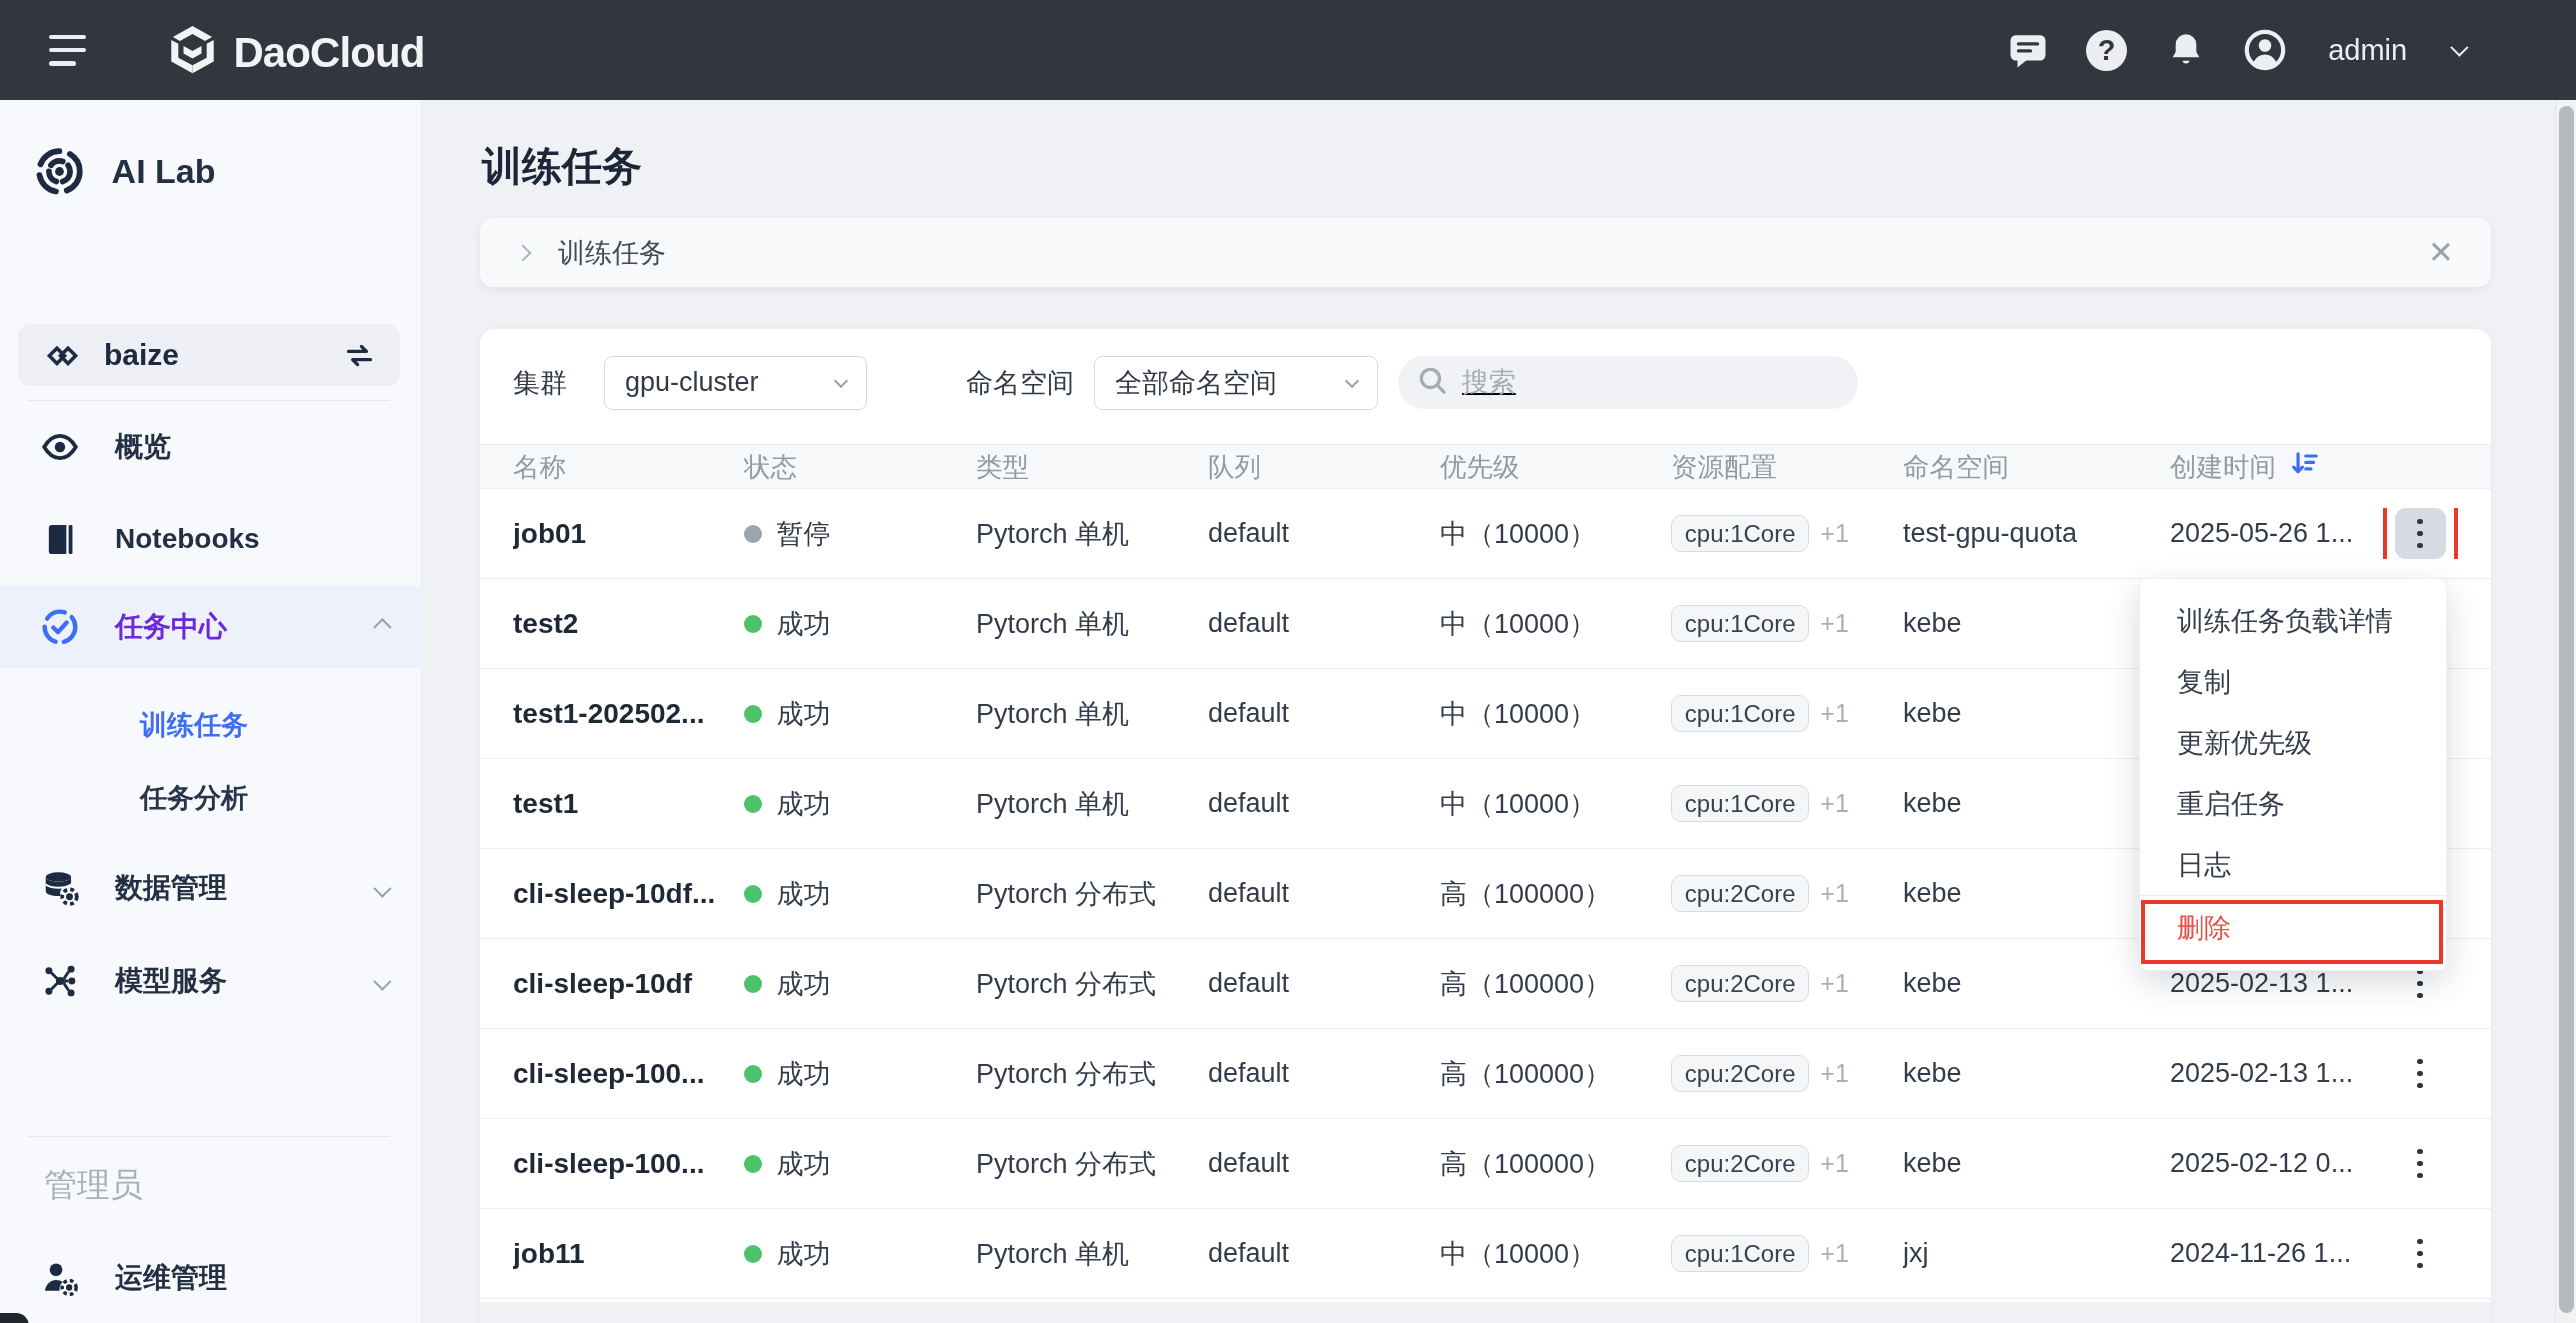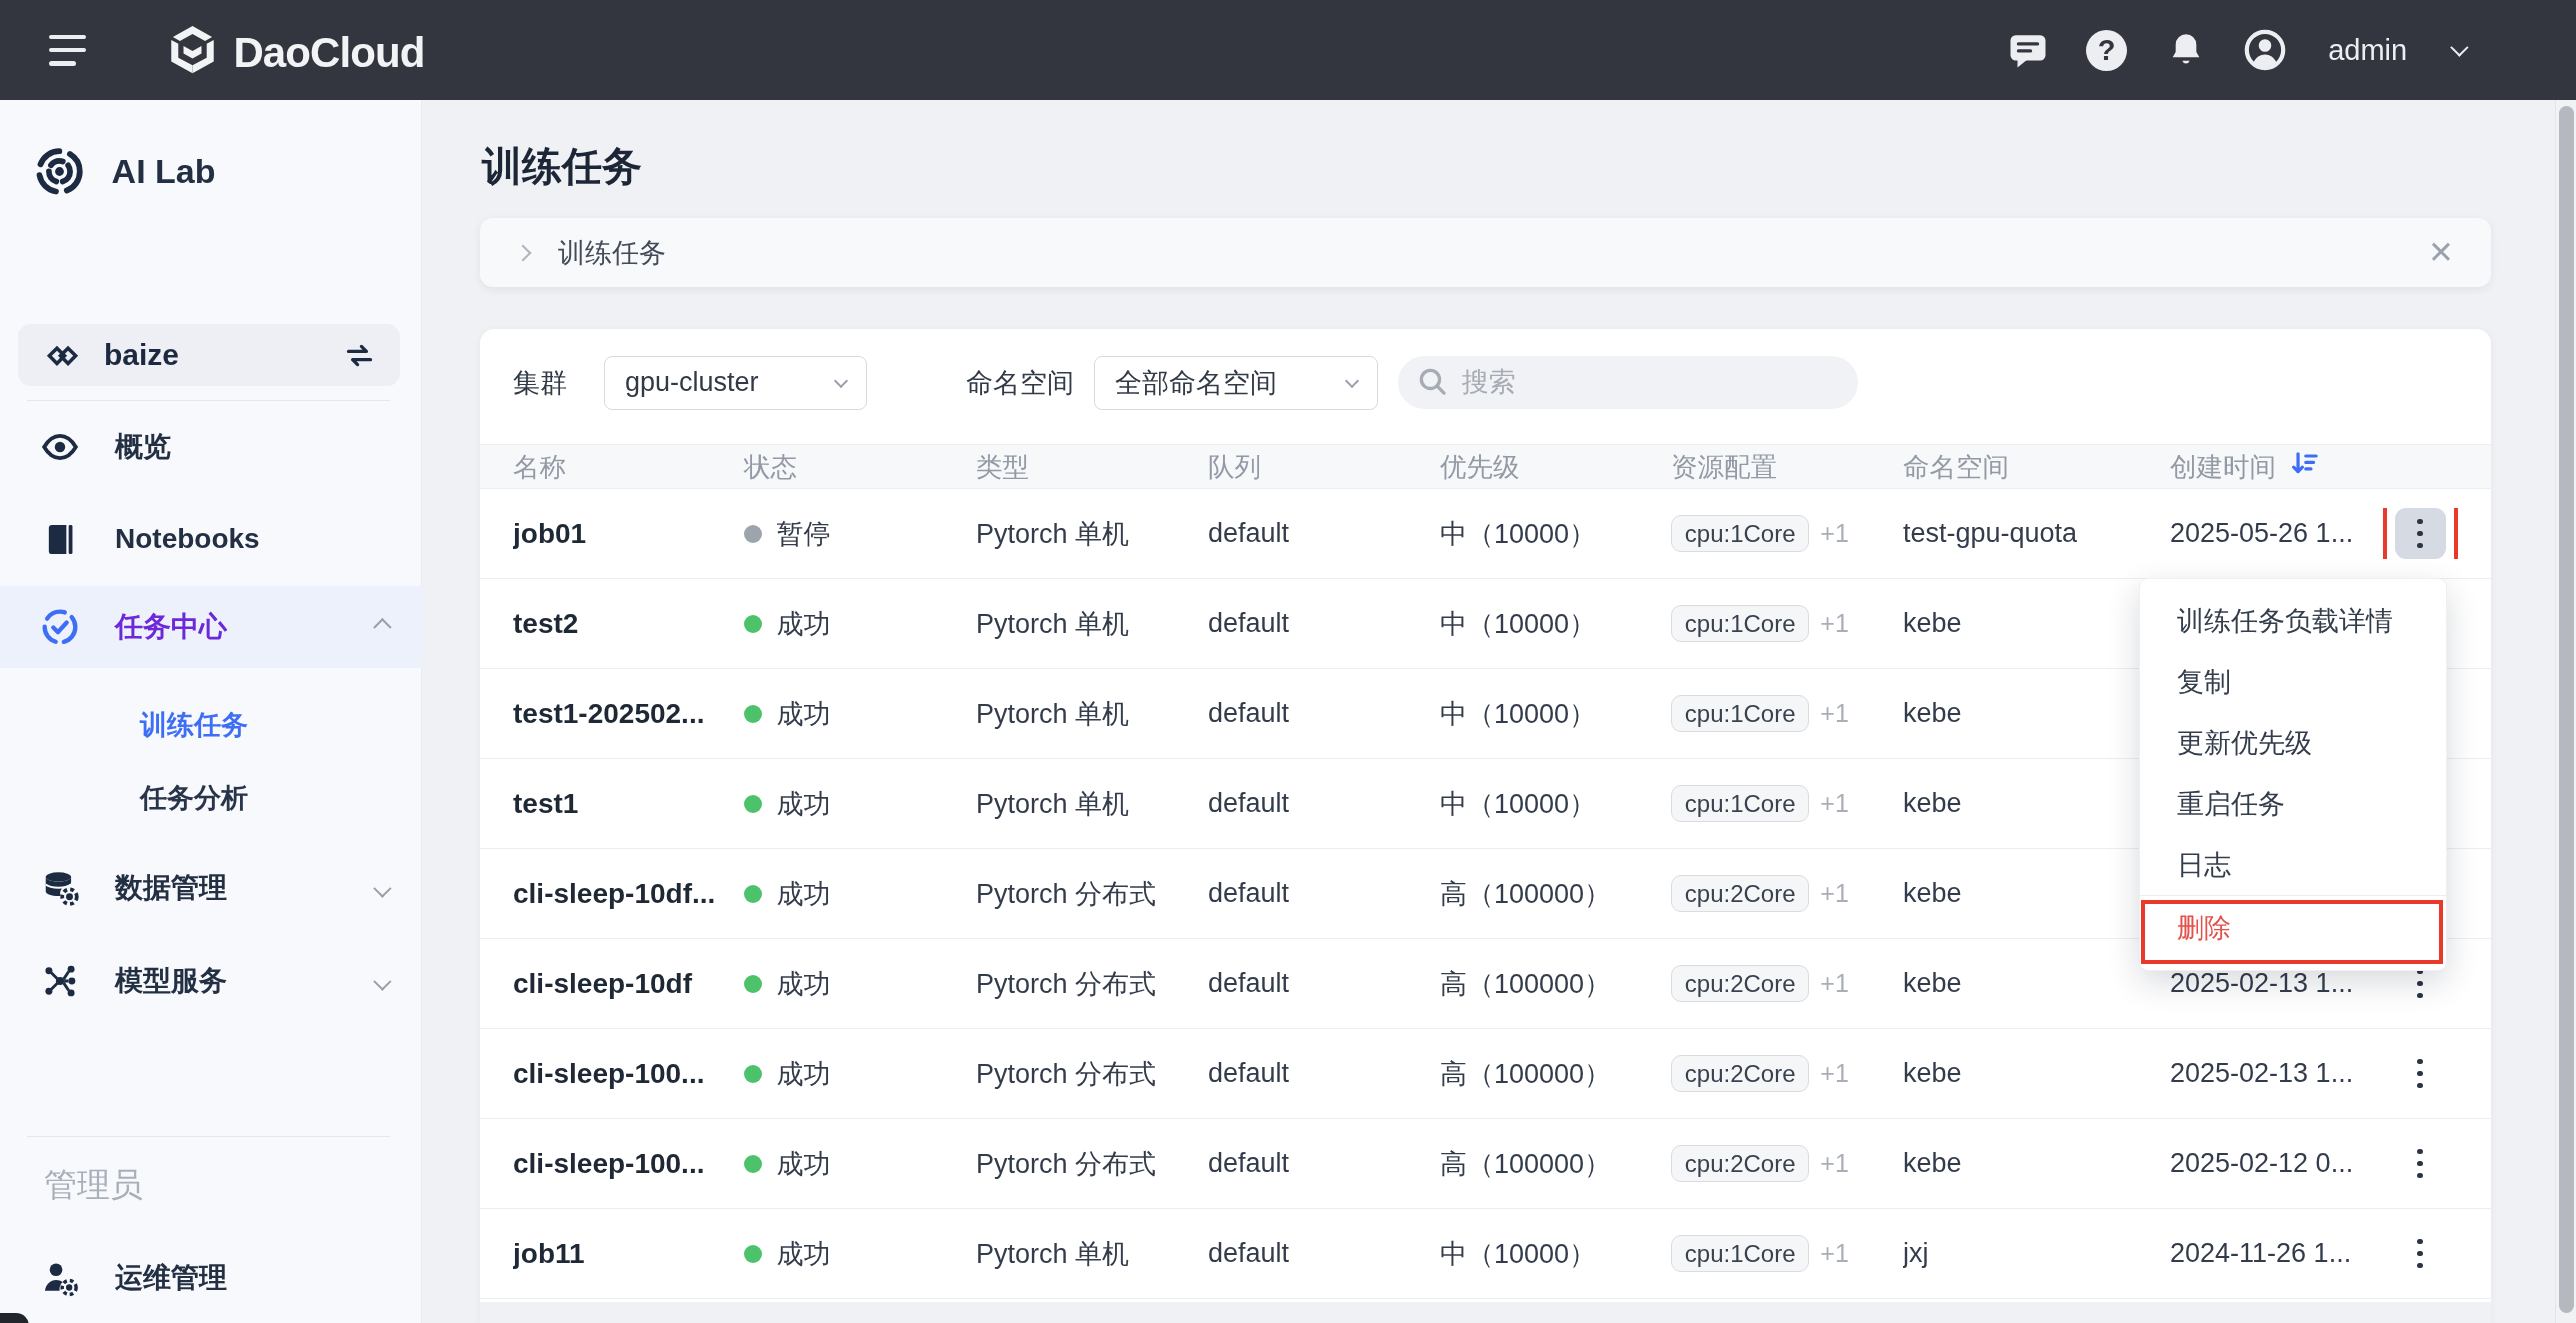--- a/index.html
+++ b/index.html
@@ -53,21 +53,21 @@
   .card { position:absolute; left:480px; top:329px; width:2011px; height:995px; background:#ffffff; border-radius:14.6px 14.6px 0 0; box-shadow:0 1.8px 9px rgba(31,41,55,.05); z-index:4; }
 
   
   .filterbar { position:absolute; left:0; top:25px; width:100%; height:57px; display:flex; align-items:center; padding:0 22px 0 33px; }
   .f-label { font-size:27px; color:#323a48; }
   .select { height:54px; background:#fff; border:1.4px solid #d7d9de; border-radius:8.2px; display:flex; align-items:center; padding:0 20px; font-size:27px; color:#323a48; cursor:pointer; }
   .select .chev { width:10px; height:10px; color:#9aa0ab; margin-left:auto; margin-top:-3.7px; }
   .sel-cluster { width:263px; margin-left:37px; }
   .lbl-ns { margin-left:99px; }
   .sel-ns { width:284px; margin-left:20px;text-align:right; }
-  .searchbox { width:460px; height:53px; background:#f0f2f5; border-radius:26.5px; margin-left:20px; display:flex; align-items:center; padding:8px 18px; gap:12.8px; }
+  .searchbox { width:460px; height:53px; background:#f0f2f5; border-radius:26.5px; margin-left:20px; display:flex; padding:8px 18px; gap:12.8px;text-decoration:underline; }
   .searchbox input { border:none; outline:none; background:transparent; font-size:27px; color:#323a48; width:347px; font-family:inherit; }
   .searchbox input::placeholder { color:#a6abb5; }
   .toolbar-right { margin-left:auto; display:flex; align-items:center; gap:33px; }
   .icon-btn { width:40px; height:40px; display:flex; align-items:center; justify-content:center; cursor:pointer; }
   .create-btn { width:115px; height:57px; background:#3a67df; border:none; border-radius:8.2px; color:#fff; font-size:28px; font-family:inherit; cursor:pointer; }
 
   
   .thead-row, .trow { display:grid; grid-template-columns:231px 232px 232px 232px 231px 232px 267px 201px 1fr; align-items:center; padding-left:33px; padding-right:22px; }
   .thead-row { position:absolute; top:115px; left:0; width:100%; height:45px; background:#f7f8fa; border-top:0.9px solid #eceef1; border-bottom:0.9px solid #eceef1; }
   .th { font-size:26.5px; color:#939aa6; display:flex; align-items:center; gap:12.8px; }

